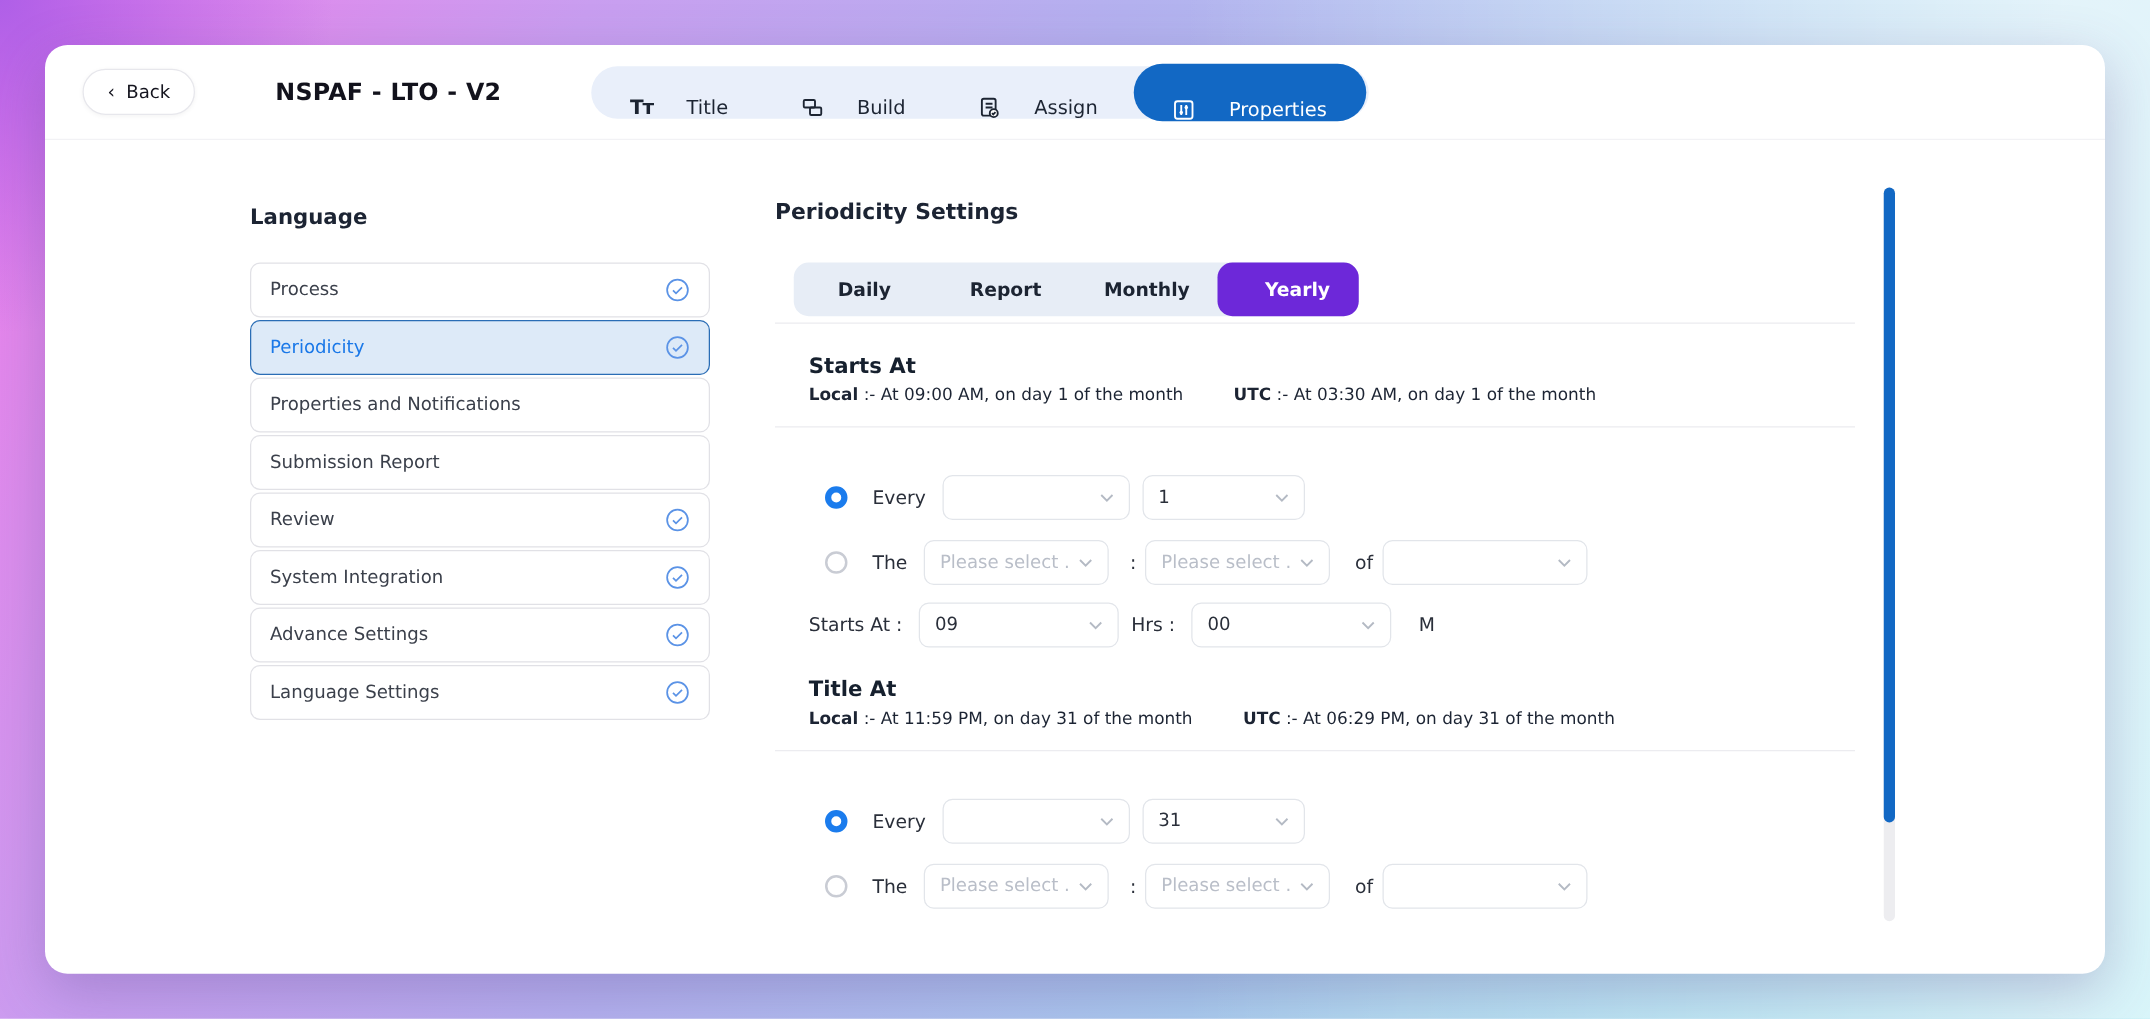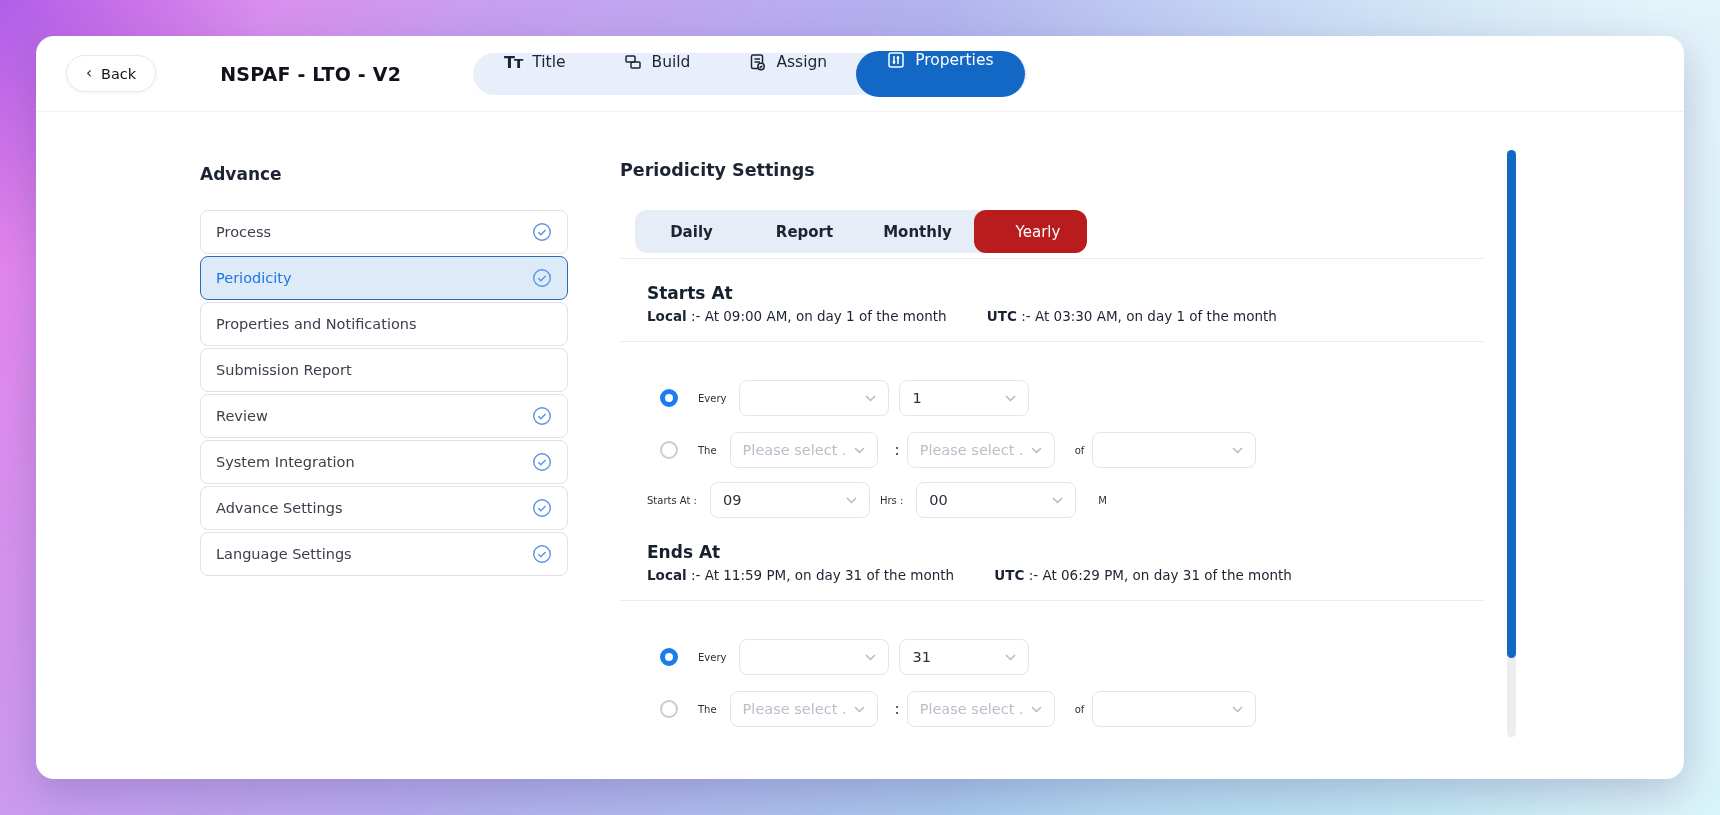--- a/index.html
+++ b/index.html
@@ -22,21 +22,21 @@
   .header { height:76px; display:flex; align-items:center; padding:0 30px; border-bottom:1px solid #f2f2f5; }
   .back-btn {
     display:flex; align-items:center; gap:9px; height:37px; padding:0 19px;
     border-radius:19px; border:1px solid #e7e7ec; background:#fff; cursor:pointer;
     font-family:inherit; font-size:14.5px; color:#15151f; box-shadow:0 1px 4px rgba(0,0,0,0.05);
   }
   .back-chevron { font-size:15px; line-height:1; color:#15151f; }
   .app-title { font-size:19px; font-weight:700; color:#12121c; margin:0 0 0 64px; letter-spacing:0.2px;text-align:center; }
   .top-tabs { margin-left:72px; display:flex; align-items:center; background:#e9effa; border-radius:24px; height:42px; padding:0 2px; }
   .top-tab {
-    display:flex; align-items:flex-start; gap:10px; height:42px; padding:0 29px;
+    display:flex; align-items:flex-end; gap:27px; height:42px; padding:0 29px;
     background:transparent; border:none; border-radius:24px; cursor:pointer;
     font-family:inherit; font-size:15.5px; color:#1c2432;
   }
   .top-tab.active { background:#1268c4; color:#ffffff; height:46px; padding:0 31px; }
   .ticon { display:inline-flex; align-items:center; }
   .ticon svg { display:block; }
   .title-glyph { font-size:16px; font-weight:600; letter-spacing:-1px; }
 
   
   .content { display:flex; height:667px; }
@@ -53,21 +53,21 @@
 
   main { flex:1; padding:48px 0 0 52px; height:616px; overflow:hidden; }
   .section-title { font-size:17.5px; font-weight:600; color:#1c2433; margin:0 0 30px; }
 
   .period-tabs { display:flex; background:#e7edf6; border-radius:12px; width:max-content; margin-left:15px; }
   .period-tab {
     width:113px; height:43px; display:flex; align-items:center; justify-content:center;
     background:transparent; border:none; border-radius:12px; cursor:pointer;
     font-family:inherit; font-size:15px; color:#1c2432;font-weight:bold;
   }
-  .period-tab.active { background:#b91c1c; color:#fff; font-weight:400;padding-left:21px; }
+  .period-tab.active { background:#6d28d9; color:#fff; font-weight:700;padding-left:21px; }
 
   .hr { height:1px; background:#ececf0; width:864px; }
   .hr.tabs-hr { margin-top:5px; }
 
   .section { padding-left:27px; }
   .block-title { font-size:17px; font-weight:700; color:#16202e; margin:24px 0 5px; }
   .subline { font-size:13.5px; color:#1c2433; }
   .subline b { font-weight:700; }
   .utc-part { margin-left:36px; }
   .subline .part { display:inline; }
@@ -75,21 +75,21 @@
 
   .row { display:flex; align-items:center; }
   .row-every { margin-top:38px; }
   .row-the { margin-top:16px; }
   .row-time { margin-top:14px; }
 
   .radio { width:18px; height:18px; border-radius:50%; flex:none; margin:0 20px 0 13px; background:#fff; }
   .radio.on { border:5.5px solid #1b7ced; }
   .radio.off { border:2px solid #c9ccd4; }
 
-  .lbl { font-size:10px; color:#2a2f3a; margin-right:13px; }
+  .lbl { font-size:15px; color:#2a2f3a; margin-right:13px; }
   .colon-lbl { margin:0 7px; font-size:15px; color:#2a2f3a; }
   .of-lbl { margin:0 8px 0 10px; }
   .suffix-lbl { margin-left:12px; }
 
   .select {
     height:36px; border:1px solid #e2e5ea; border-radius:8px; background:#fff;
     display:flex; align-items:center; justify-content:space-between;
     padding:0 12px; cursor:pointer; margin-right:10px;
   }
   .select-value { font-size:14.5px; color:#2a2f3a; white-space:nowrap; overflow:hidden; }
@@ -150,21 +150,21 @@
           </svg>
         </span>
         <span>Properties</span>
       </button>
     </nav>
   </div>
 
   <div class="content">
 
     <aside>
-      <h2 class="sidebar-heading">Advance</h2>
+      <h2 class="sidebar-heading">Language</h2>
 
       <div class="side-item">
         <span>Process</span>
         <span class="check-ic">
           <svg width="20" height="20" viewBox="0 0 20 20" fill="none" stroke="currentColor" stroke-width="1.4">
               <circle cx="10" cy="10" r="8.3"></circle>
               <path d="M6.4 10.3l2.4 2.4 4.8-4.8"></path>
             </svg>
         </span>
       </div>
@@ -319,21 +319,21 @@
                 <svg width="11" height="7" viewBox="0 0 11 7" fill="none" stroke="#b4bac4" stroke-width="1.5">
                   <path d="M1 1l4.5 4.5L10 1"></path>
                 </svg>
               </span>
           </div>
           <span class="lbl suffix-lbl">M</span>
         </div>
       </section>
 
       <section class="section">
-        <h3 class="block-title">Ends At</h3>
+        <h3 class="block-title">Title At</h3>
         <div class="subline">
           <span class="part"><b>Local</b> <span>:- At 11:59 PM, on day 31 of the month</span></span>
           <span class="part utc-part"><b>UTC</b> <span>:- At 06:29 PM, on day 31 of the month</span></span>
         </div>
         <div class="hr sec-hr"></div>
 
         <div class="row row-every">
           <span class="radio on"></span>
           <span class="lbl">Every</span>
           <div class="select w150">

